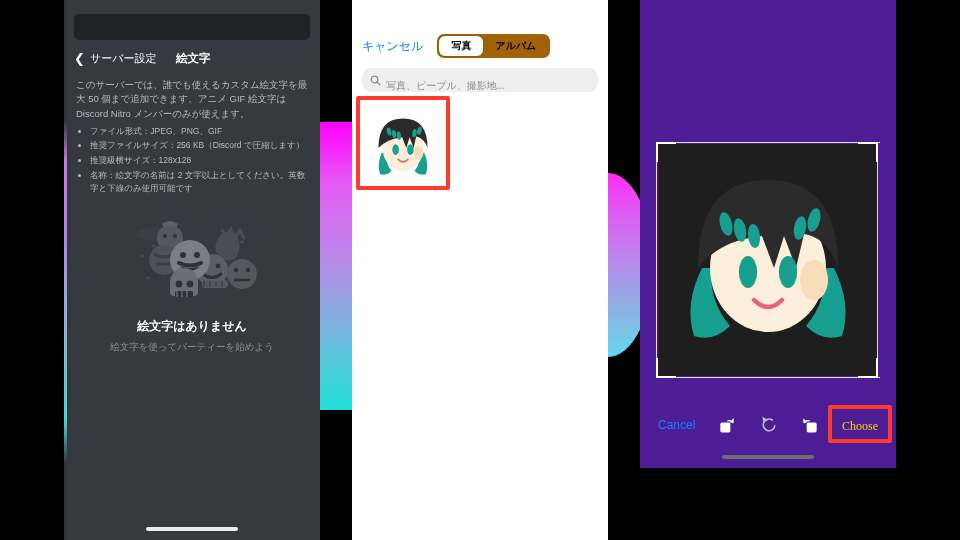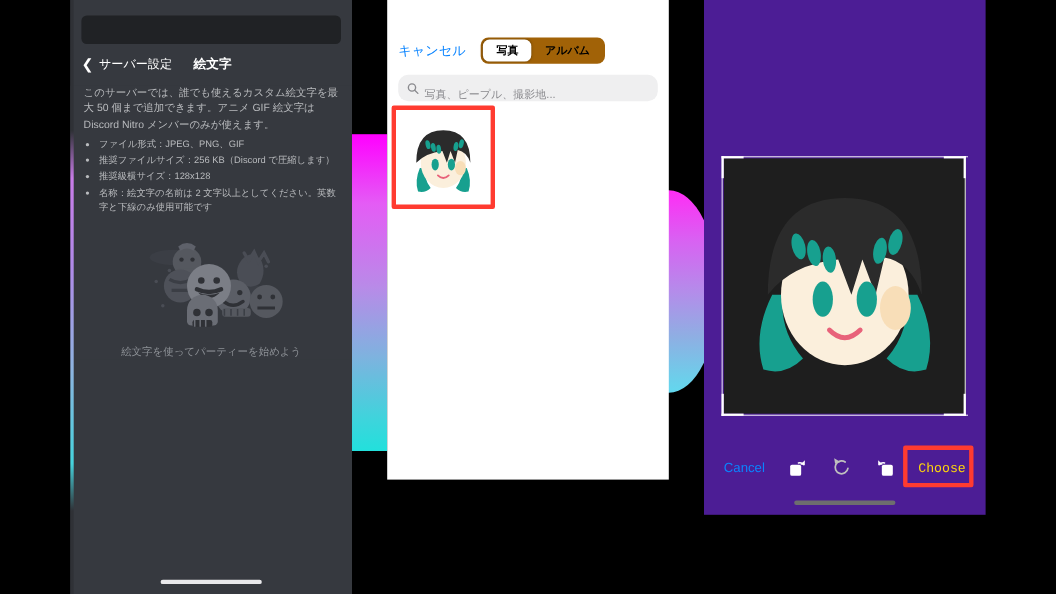--- a/index.html
+++ b/index.html
@@ -181,21 +181,21 @@
     height: 4px;
     border-radius: 2px;
     background: #E9E9EB;
   }
 
   
   #mid-panel {
     left: 352px;
     top: 0;
     width: 256px;
-    height: 436px;
+    height: 540px;
     background: #FFFFFF;
   }
   .m-header {
     padding-top: 34px;
     display: flex;
     align-items: center;
     padding-left: 10px;
     padding-right: 10px;
     gap: 10px;
   }
@@ -326,21 +326,21 @@
   }
   .r-choose-wrap {
     position: relative;
   }
   .r-choose {
     color: #FFD60A;
     font-size: 12px;
     background: none;
     border: none;
     padding: 0;
-    font-family: Liberation Mono, monospace;
+    font-family: Liberation Serif, serif;
   }
   #hl-choose {
     left: -14px;
     top: -11px;
     width: 64px;
     height: 38px;
   }
   .r-home {
     position: absolute;
     bottom: 9px;
@@ -419,20 +419,21 @@
           <path d="M132 68 h16" stroke="#2F3136" stroke-width="2.6"></path>
           <path d="M68 70 a14 14 0 0 1 28 0 v10 a4 4 0 0 1 -4 4 h-20 a4 4 0 0 1 -4 -4z" fill="#6A6D75"></path>
           <circle cx="77" cy="72" r="3.4" fill="#2F3136"></circle>
           <circle cx="88" cy="72" r="3.4" fill="#2F3136"></circle>
           <rect x="73" y="79" width="18" height="6" rx="2" fill="#2F3136"></rect>
           <path d="M75 79 v6 M80 79 v6 M85 79 v6" stroke="#6A6D75" stroke-width="1.4"></path>
           <rect x="100" y="68" width="26" height="8" rx="3" fill="#55585F"></rect>
           <path d="M102 69 v6 M108 69 v6 M114 69 v6 M120 69 v6" stroke="#3B3E45" stroke-width="1.4"></path>
         </svg>
       </div>
+      <div class="l-empty-title">絵文字はありません</div>
       <div class="l-empty-sub">絵文字を使ってパーティーを始めよう</div>
     </div>
   </div>
 
   <div class="home-indicator"></div>
 </div>
 <div id="left-edge-accent"></div>
 
 <div class="panel" id="mid-panel">
 

